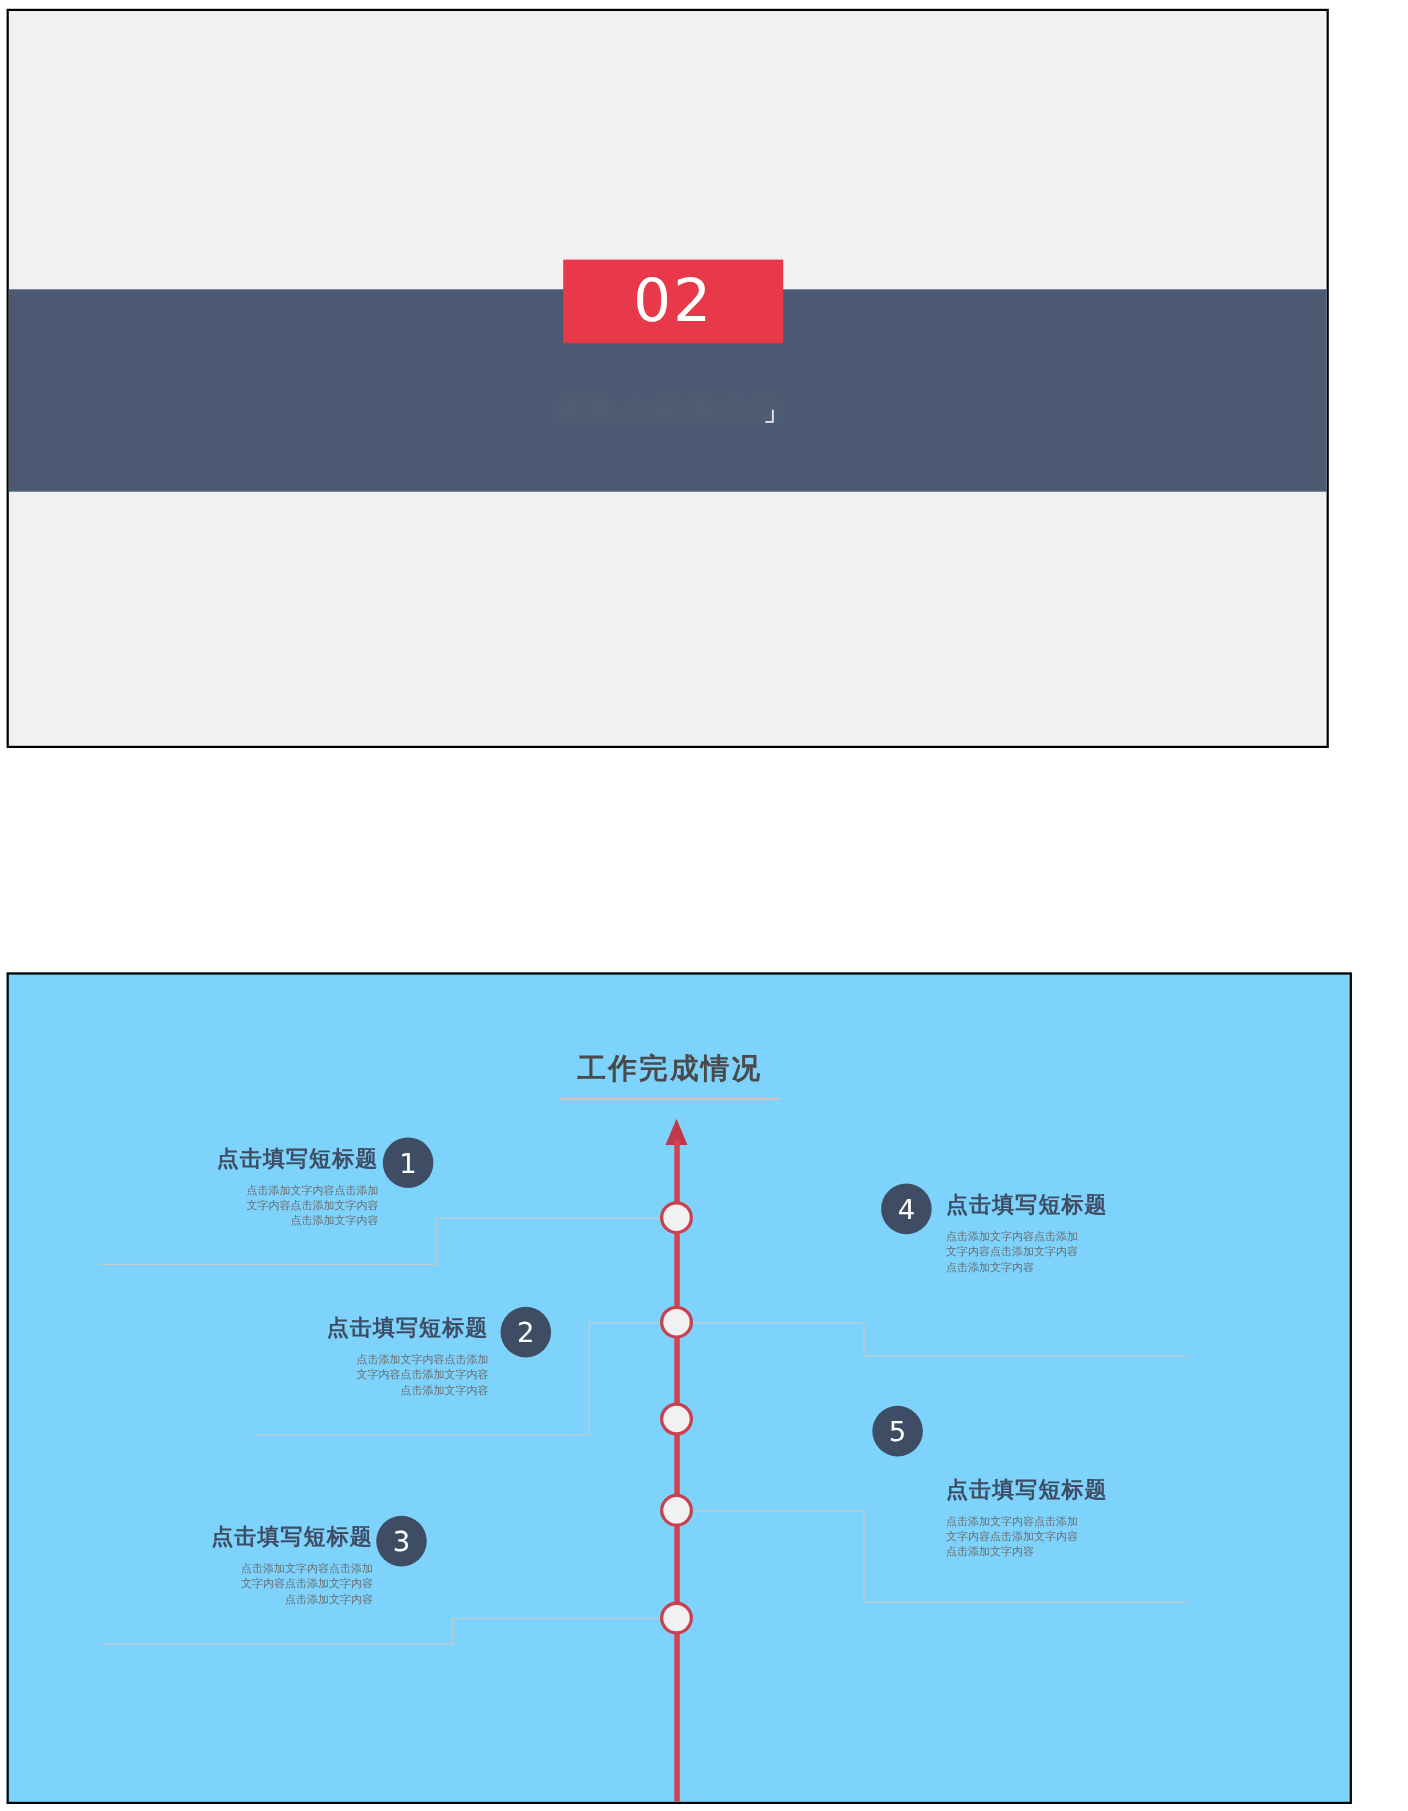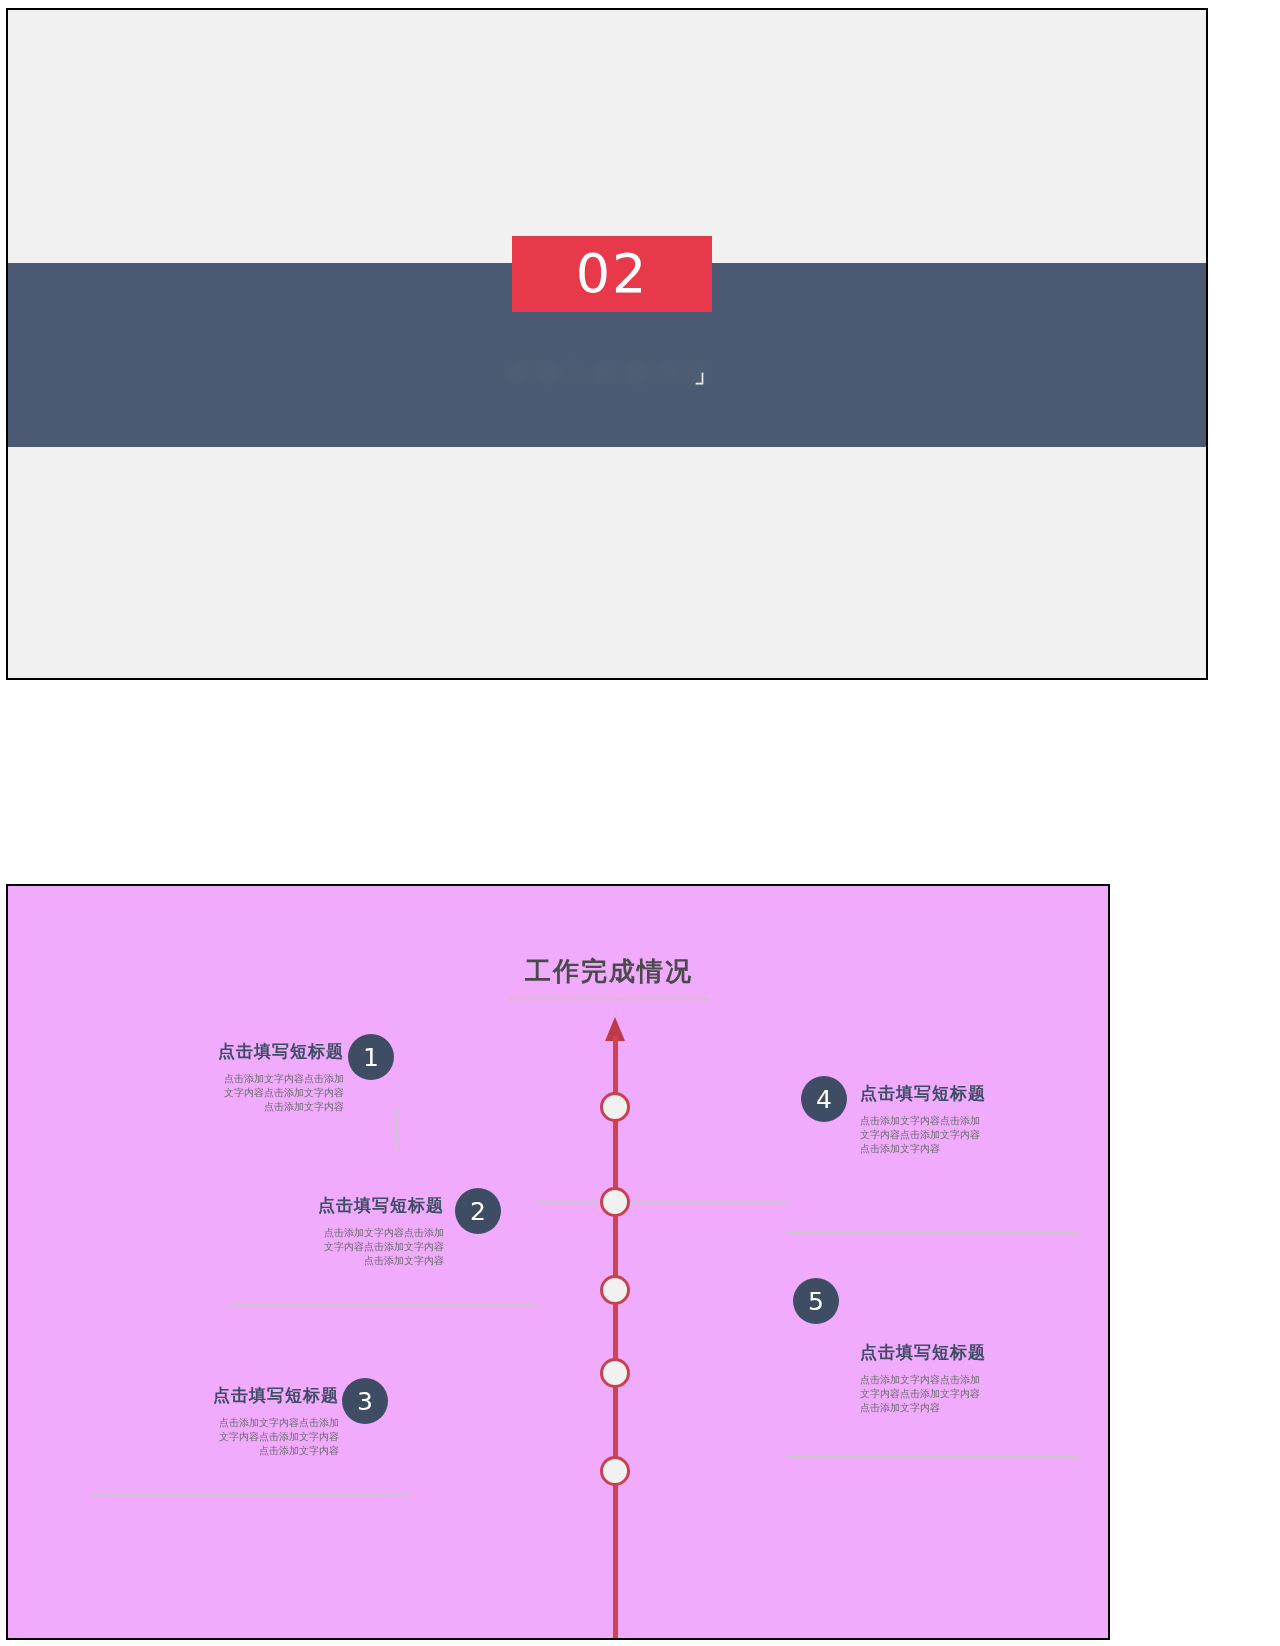--- a/index.html
+++ b/index.html
@@ -80,23 +80,23 @@
     font-size: 22px;
     line-height: 26px;
     font-weight: 700;
   }
 
   
   .slide2 {
     position: absolute;
     left: 6px;
     top: 884px;
-    width: 1104px;
+    width: 1223px;
     height: 756px;
-    background: #f0abfc;
+    background: #7dd3fc;
     border: 2px solid #000000;
     overflow: hidden;
   }
   .s2-title {
     position: absolute;
     left: 0;
     top: 68px;
     width: 1202px;
     text-align: center;
     font-size: 26px;
@@ -146,21 +146,21 @@
   .conn {
     position: absolute;
     background: #c9c9c9;
   }
   .conn-h { height: 1px; }
   .conn-v { width: 1px; }
 
   
   .item { position: absolute; }
   .item .head {
-    font-size: 17px;
+    font-size: 20px;
     font-weight: 700;
     color: #3e4d63;
     letter-spacing: 1px;
     white-space: nowrap;
   }
   .item .body {
     margin-top: 9px;
     font-size: 10px;
     line-height: 1.42;
     color: #6b6b6b;

